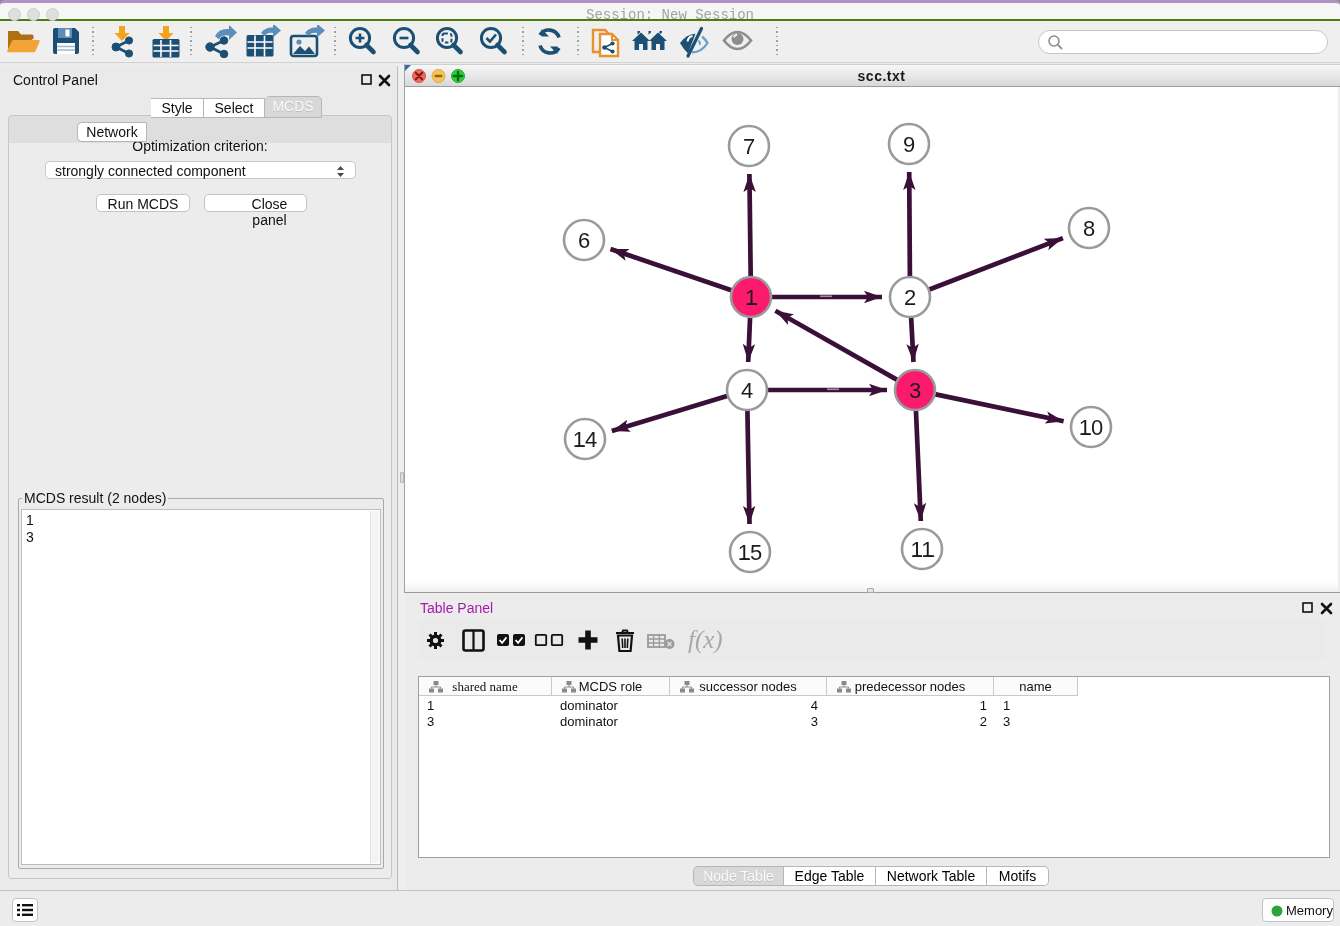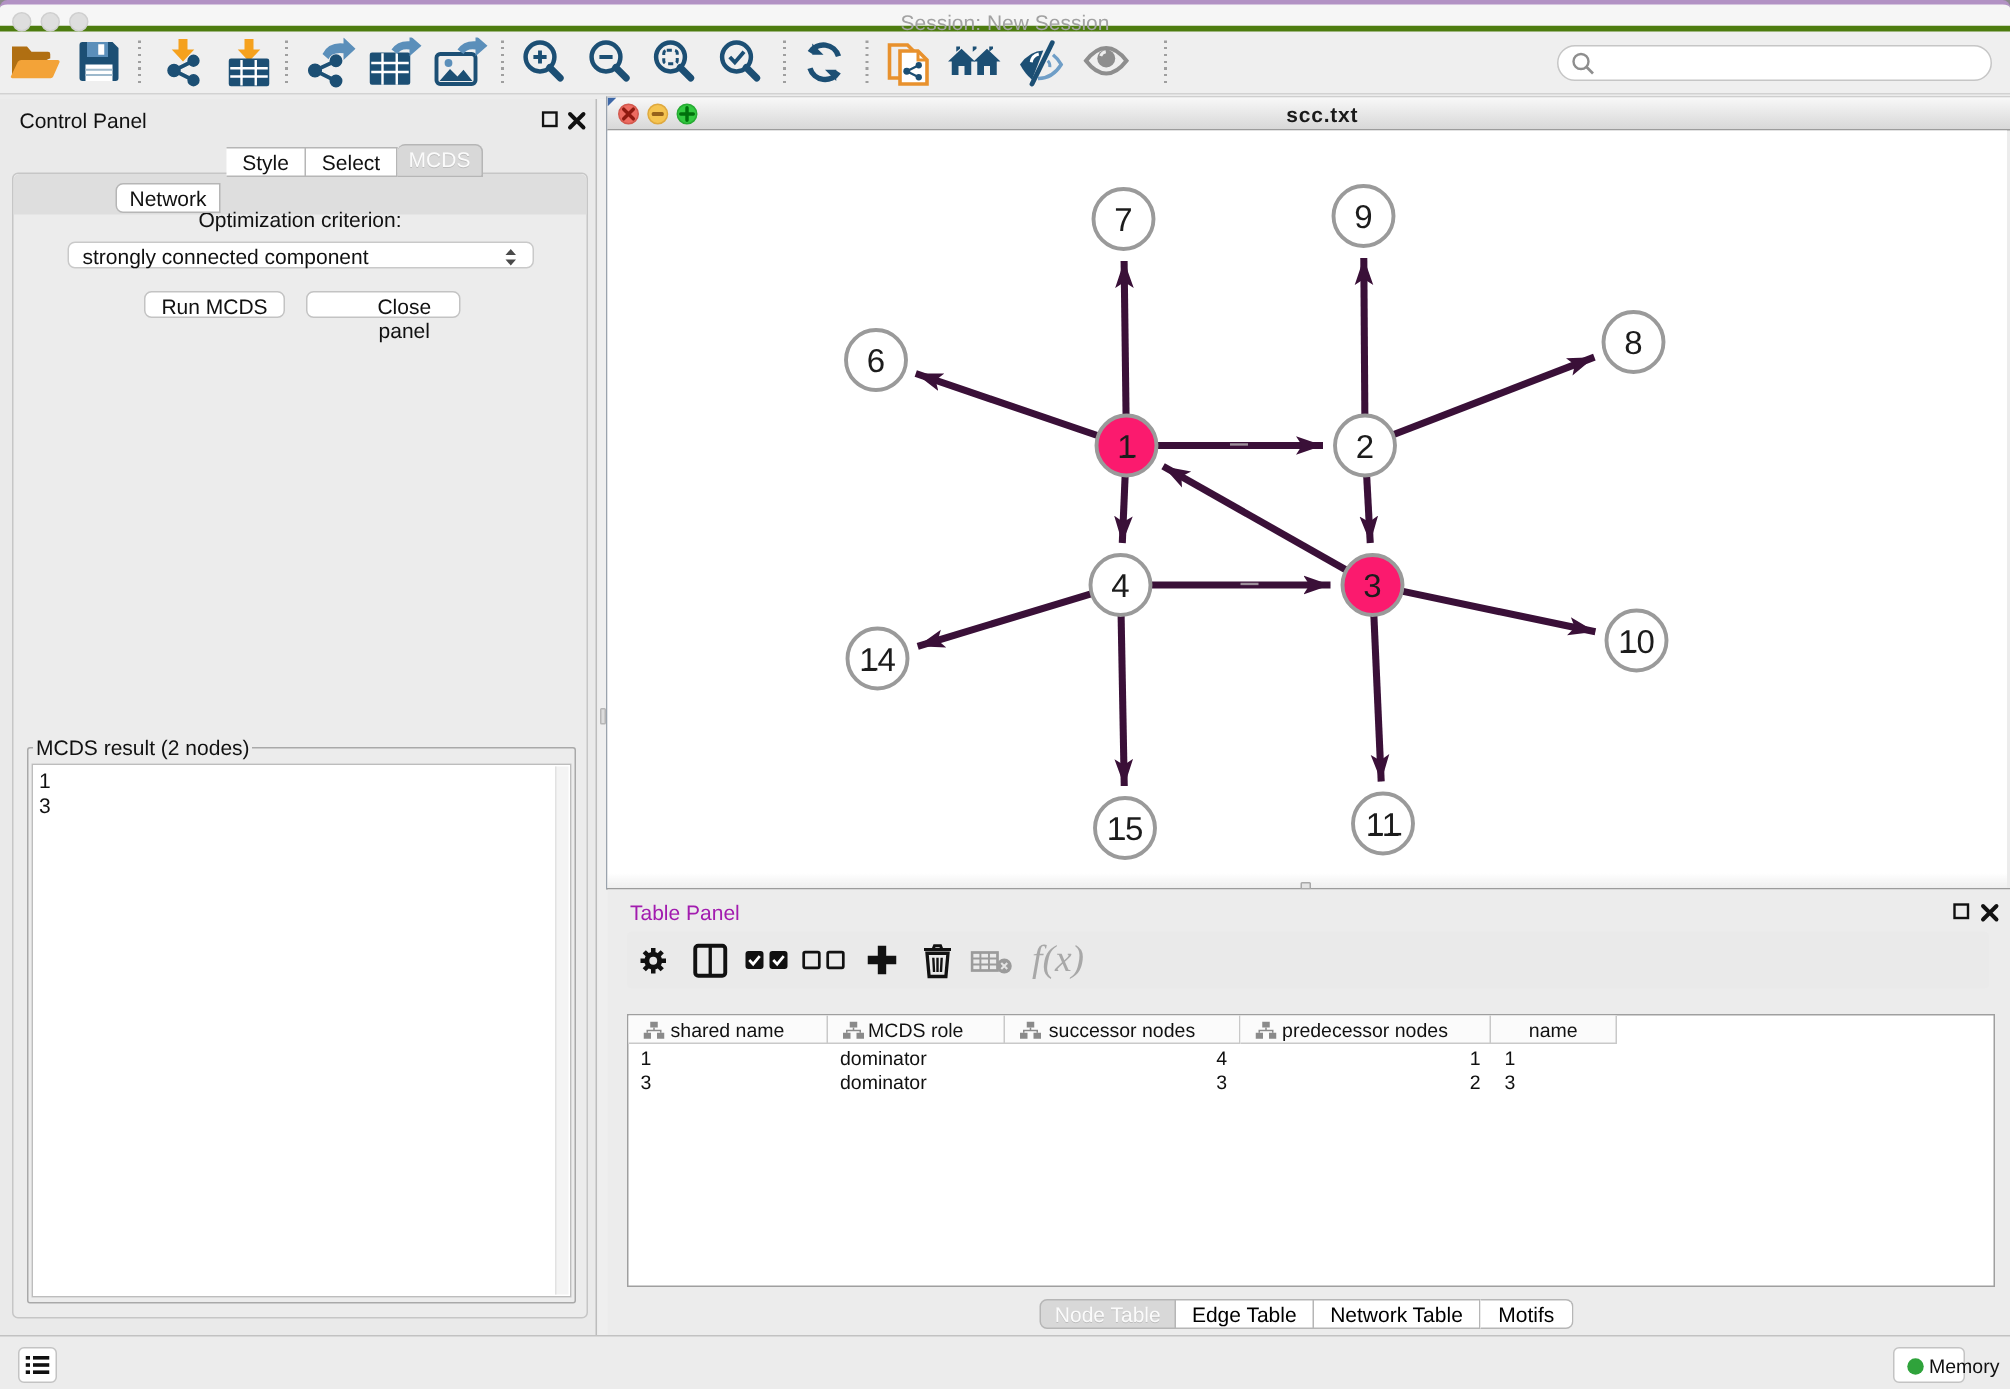--- a/index.html
+++ b/index.html
@@ -1,21 +1,21 @@
 <!DOCTYPE html>
 <html><head>
 <meta charset="utf-8">
 <style>
 * { margin:0; padding:0; box-sizing:border-box; }
 html,body { width:1340px; height:926px; overflow:hidden; }
 body { font-family:"Liberation Sans", sans-serif; background:#ececec; position:relative; }
 #cornerL,#cornerR { position:absolute; top:0; width:6px; height:6px; background:#8a8a8a; z-index:-1; }
 .abs { position:absolute; }
 
-#titlebar { left:0; top:0; width:1340px; height:23px; background:#f6f6f6; border-top:3px solid #b292c4; border-bottom:6px solid #4d7c0f; border-radius:5px 5px 0 0; }
+#titlebar { left:0; top:0; width:1340px; height:23px; background:#f6f6f6; border-top:3px solid #b292c4; border-bottom:4px solid #4d7c0f; border-radius:5px 5px 0 0;font-family:Liberation Mono, monospace; }
 #titlebar .dot { position:absolute; top:5px; width:13px; height:13px; border-radius:50%; background:#dedede; border:1px solid #cfcfcf; }
 #title-text { position:absolute; top:4px; left:0; width:100%; text-align:center; font-size:14px; color:#a2a2a2; }
 
 #toolbar { left:0; top:21px; width:1340px; height:42px; background:#efefef; border-bottom:1px solid #d2d2d2; }
 .tsep { position:absolute; top:6px; height:30px; width:1.5px; background:repeating-linear-gradient(to bottom,#9f9f9f 0 1.5px,rgba(0,0,0,0) 1.5px 4.5px); }
 .ticon { position:absolute; top:4px; }
 #searchbox { position:absolute; left:1038px; top:9px; width:290px; height:24px; background:#fff; border:1px solid #c6c6c6; border-radius:12px; }
 
 #cpanel { left:0; top:66px; width:398px; height:824px; background:#eaeaea; border-right:1px solid #bdbdbd; }
 #cpanel-hdr { position:absolute; left:0; top:0; width:100%; height:28px; }
@@ -51,21 +51,21 @@
 #ttoolbar { position:absolute; left:13px; top:28px; width:908px; height:38px; background:#eaeaea; border-radius:3px; }
 #ttable { position:absolute; left:13px; top:83px; width:912px; height:182px; background:#fff; border:1px solid #9f9f9f; }
 .th { position:absolute; top:0; height:19px; background:#fbfbfb; border-right:1px solid #c9c9c9; border-bottom:1px solid #c9c9c9; font-size:13px; color:#111; text-align:center; padding-top:2px; }
 .treeicon { position:absolute; left:10px; top:4px; }
 .td { position:absolute; font-size:13px; color:#111; height:16px; }
 
 #btabs { position:absolute; left:288px; top:273px; height:21px; font-size:14px; }
 
 #statusbar { left:0; top:890px; width:1340px; height:36px; background:#ececec; border-top:1px solid #c2c2c2; }
 #listbtn { position:absolute; left:12px; top:7px; width:26px; height:24px; background:#fff; border:1px solid #c3c3c3; border-radius:4px; }
-#membtn { position:absolute; left:1262px; top:7px; width:48px; height:24px; background:#fff; border:1px solid #c3c3c3; border-radius:4px; font-size:13px; color:#111; }
+#membtn { position:absolute; left:1262px; top:7px; width:72px; height:24px; background:#fff; border:1px solid #c3c3c3; border-radius:4px; font-size:13px; color:#111; }
 </style>
 </head>
 <body>
 <div id="cornerL" style="left:0;"></div>
 <div id="cornerR" style="right:0;"></div>
 <div class="abs" id="titlebar">
   <div class="dot" style="left:8px;"></div>
   <div class="dot" style="left:27px;"></div>
   <div class="dot" style="left:46px;"></div>
   <div id="title-text">Session: New Session</div>
@@ -386,21 +386,21 @@
         <rect x="1" y="2" width="17" height="12" fill="none" stroke-width="1.8"></rect>
         <path d="M1,6 h17 M1,10 h17 M6.6,2 v12 M12.3,2 v12" stroke-width="1.3"></path>
       </g>
       <circle cx="22.5" cy="11" r="5" fill="#9b9b9b"></circle>
       <path d="M20.5,9 l4,4 M24.5,9 l-4,4" stroke="#e4e4e4" stroke-width="1.4"></path>
     </svg>
 
     <div style="position:absolute;left:270px;top:5px;font-family:'Liberation Serif',serif;font-style:italic;font-size:25px;color:#a8a8a8;">f(x)</div>
   </div>
   <div id="ttable">
-    <div class="th" style="left:0px; width:133px;"><svg class="treeicon" width="14" height="12">
+    <div class="th" style="left:0px; width:133px;font-family:Liberation Serif, serif;"><svg class="treeicon" width="14" height="12">
           <g fill="#8a8a8a">
             <rect x="4.5" y="0" width="5" height="4"></rect>
             <rect x="0" y="7.5" width="5" height="4"></rect>
             <rect x="9" y="7.5" width="5" height="4"></rect>
             <path d="M7,4 v2 M2.5,7.5 v-1.5 h9 v1.5" stroke="#8a8a8a" fill="none"></path>
           </g>
         </svg>shared name</div>
     <div class="th" style="left:133px; width:118px;"><svg class="treeicon" width="14" height="12">
           <g fill="#8a8a8a">
             <rect x="4.5" y="0" width="5" height="4"></rect>

